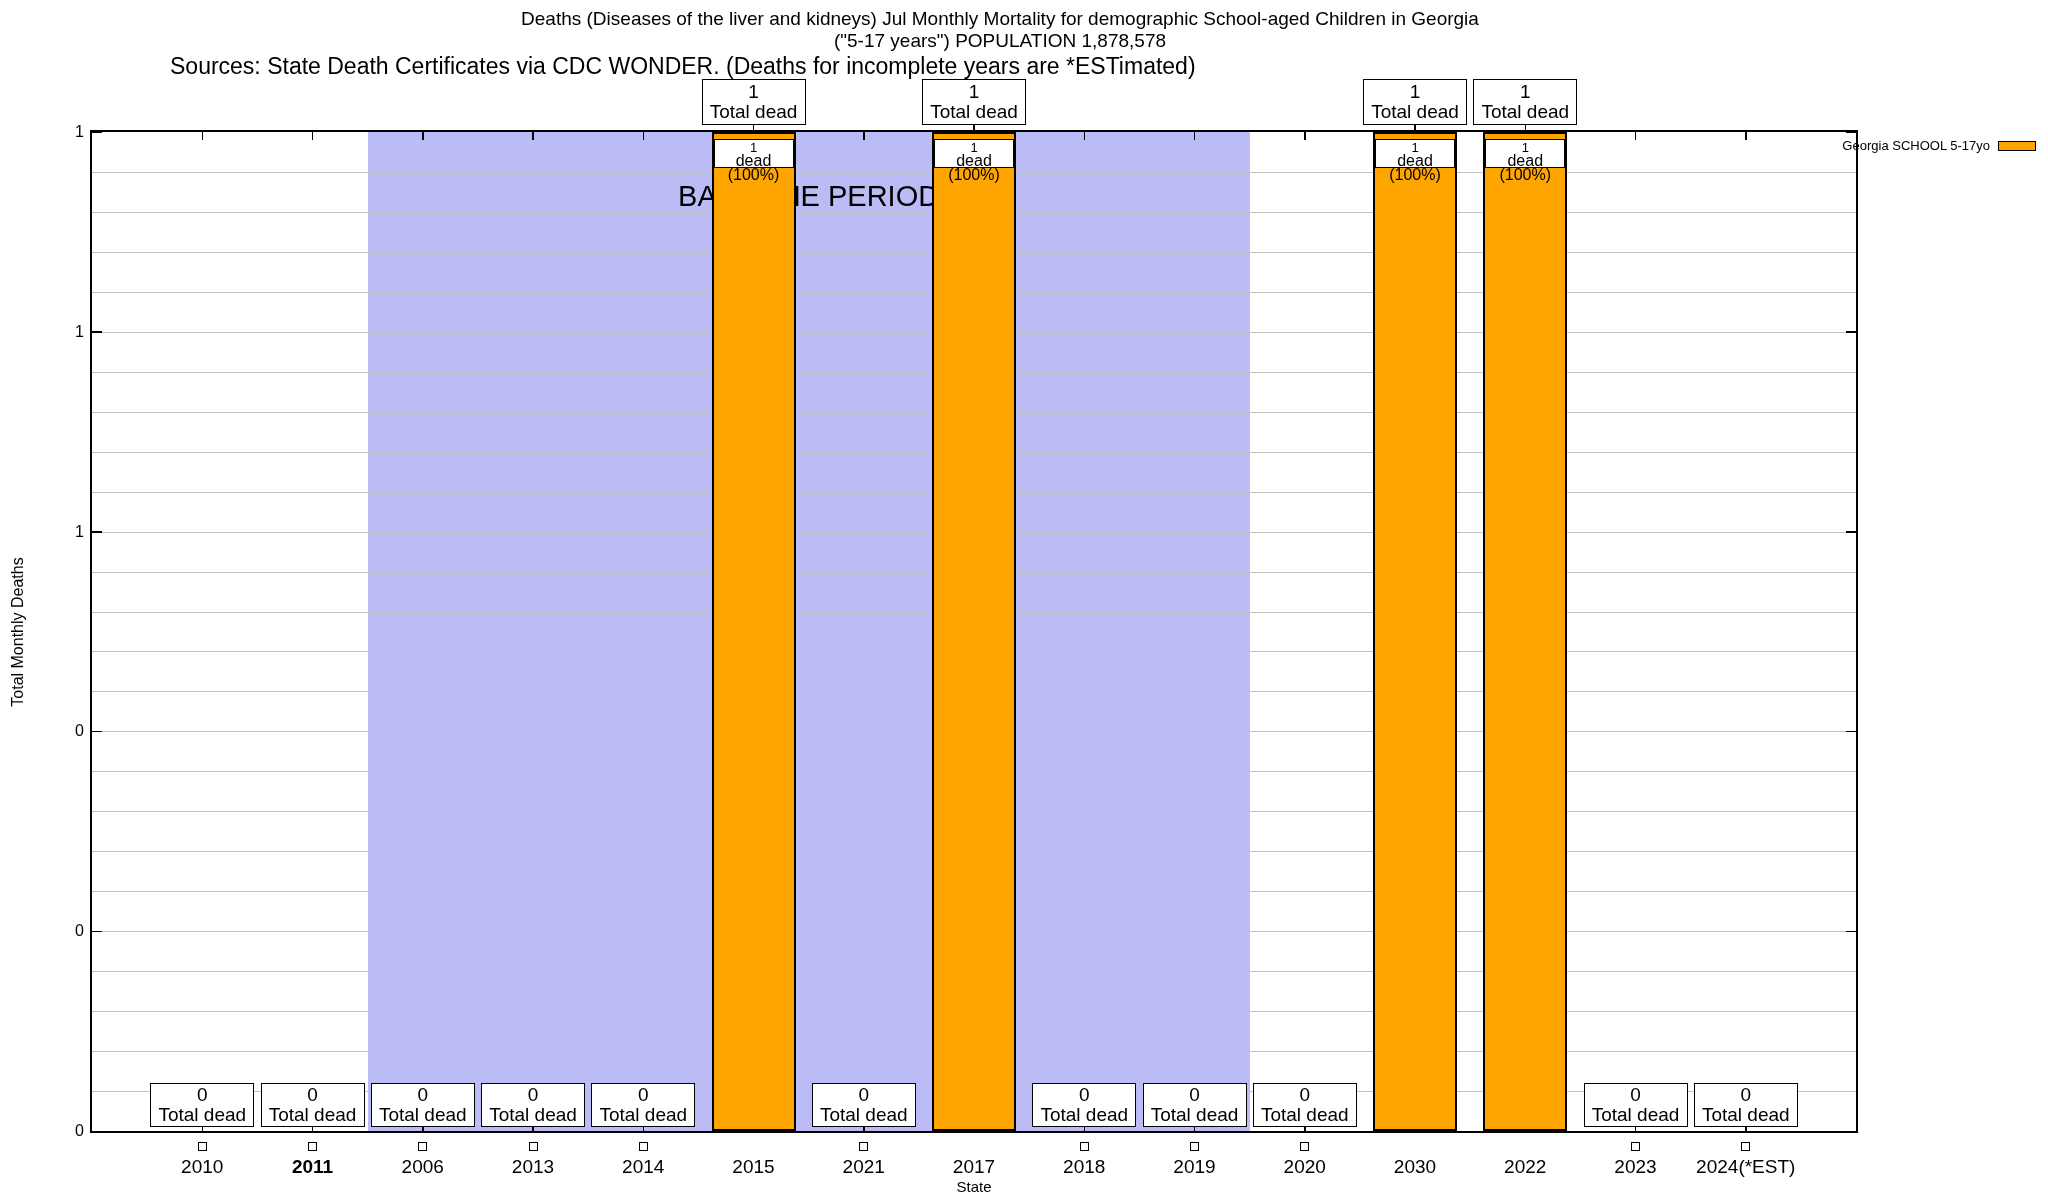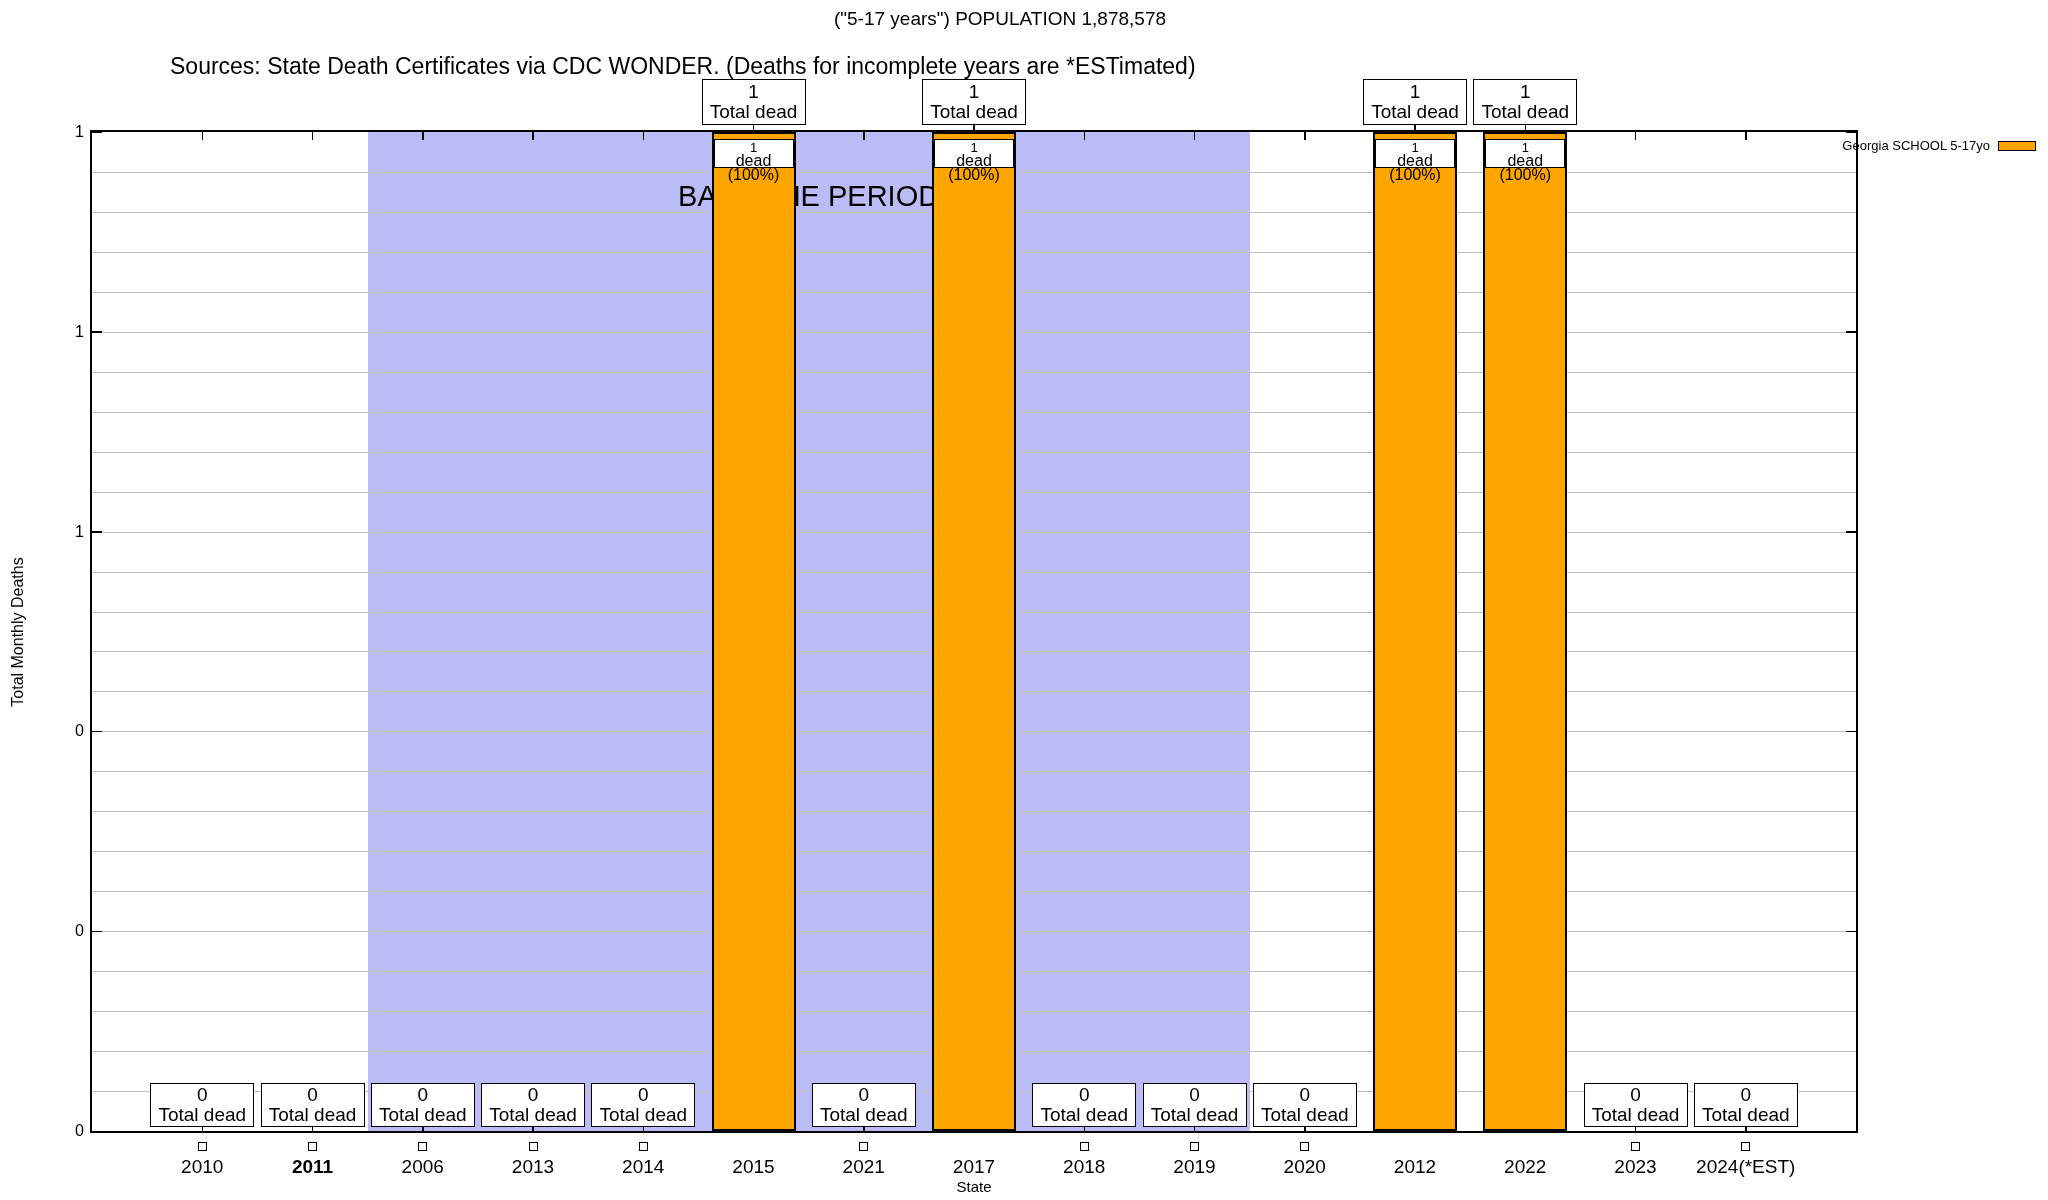--- a/index.html
+++ b/index.html
@@ -32,20 +32,21 @@
   .marker{box-sizing:border-box;width:9px;height:9px;border:1.5px solid #000;background:#fff;}
   .year-label{font-size:19px;transform:translateX(-50%);white-space:nowrap;}
   .plot-border{box-sizing:border-box;border:2px solid #000;pointer-events:none;}
 </style>
 </head>
 <body>
 
 <div id="page">
 
   <div class="title-block">
+    <div>Deaths (Diseases of the liver and kidneys) Jul Monthly Mortality for demographic School-aged Children in Georgia</div>
     <div>("5-17 years") POPULATION 1,878,578</div>
   </div>
 
   <span class="src src-left">Sources: State Death Certificates via CDC WONDER. (Deaths for incomplete years are *ESTimated)</span>
 
   <div id="legend">
     <span>Georgia SCHOOL 5-17yo</span>
     <span class="swatch" id="legend-swatch" style="background: rgb(255, 165, 0);"></span>
   </div>
 
@@ -200,21 +201,21 @@
       <div class="abs bar" style="left: 1373px; top: 132px; width: 84px; height: 999px; background: rgb(255, 165, 0);"></div>
       <div class="abs inner-box" style="left: 1375px; top: 139px; width: 80px; height: 29px;">
         <span class="n">1</span>
         <span class="t">dead (100%)</span>
       </div>
       <div class="abs label-box" style="left: 1363px; top: 79px; width: 104px; height: 46px;">
         <div>1</div>
         <div>Total dead</div>
       </div>
       <div class="abs leader" style="left: 1414.25px; top: 125px; height: 7px;"></div>
-      <div class="abs year-label" style="left: 1415px; top: 1156px;">2012</div>
+      <div class="abs year-label" style="left: 1415px; top: 1156px;">2030</div>
       <div class="abs bar" style="left: 1483.25px; top: 132px; width: 84px; height: 999px; background: rgb(255, 165, 0);"></div>
       <div class="abs inner-box" style="left: 1485.25px; top: 139px; width: 80px; height: 29px;">
         <span class="n">1</span>
         <span class="t">dead (100%)</span>
       </div>
       <div class="abs label-box" style="left: 1473.25px; top: 79px; width: 104px; height: 46px;">
         <div>1</div>
         <div>Total dead</div>
       </div>
       <div class="abs leader" style="left: 1524.5px; top: 125px; height: 7px;"></div>

